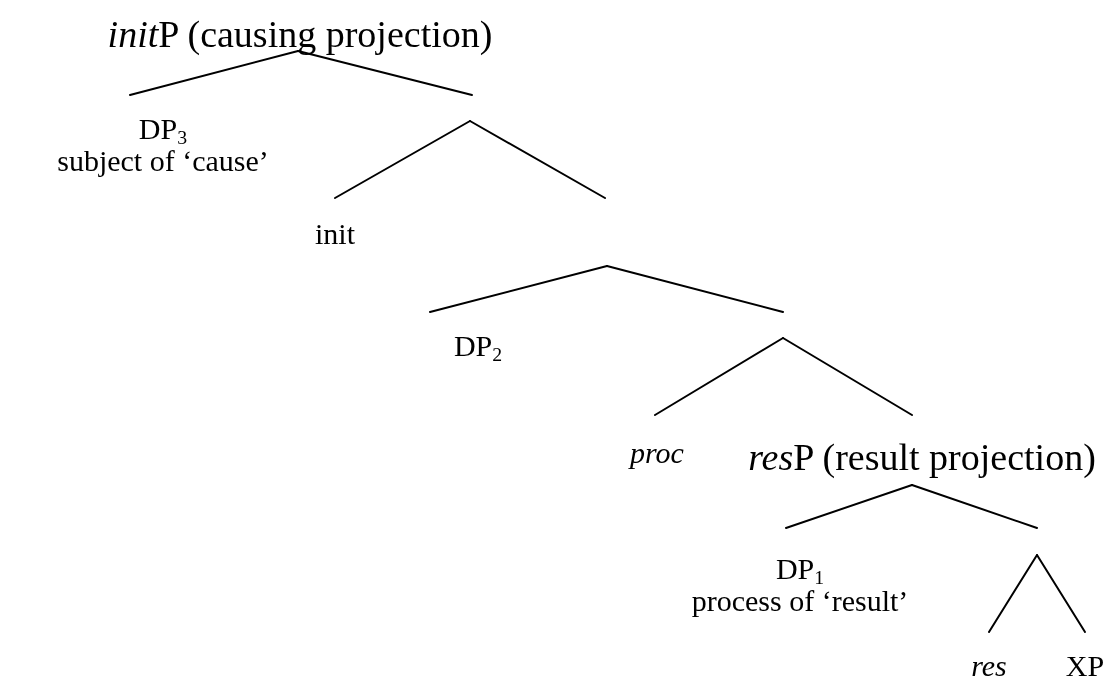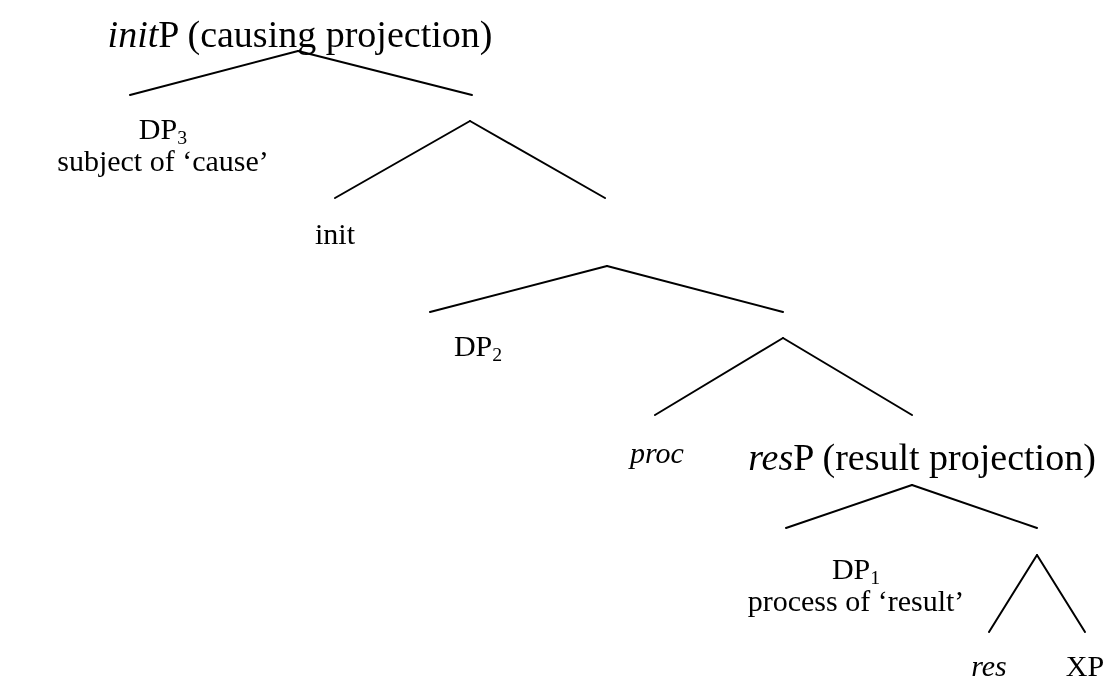--- a/index.html
+++ b/index.html
@@ -119,21 +119,21 @@
   <div class="node lbl-head" style="left:657px; top:437px;">
     <span class="line ital">proc</span>
   </div>
 
   <div class="node lbl-phrase" style="left:909px; top:437px;margin-left:13px;">
     <span class="line">
       <span class="ital">res</span><span class="rom">P (result projection)</span>
     </span>
   </div>
 
-  <div class="node lbl-dp" style="left:824px; top:553px;">
+  <div class="node lbl-dp" style="left:768px; top:553px;">
     <span class="line">
       <span>DP</span><sub>1</sub>
     </span>
     <span class="line gloss">process of ‘result’</span>
   </div>
 
   <div class="node lbl-head" style="left:989px; top:650px;">
     <span class="line ital">res</span>
   </div>
 

